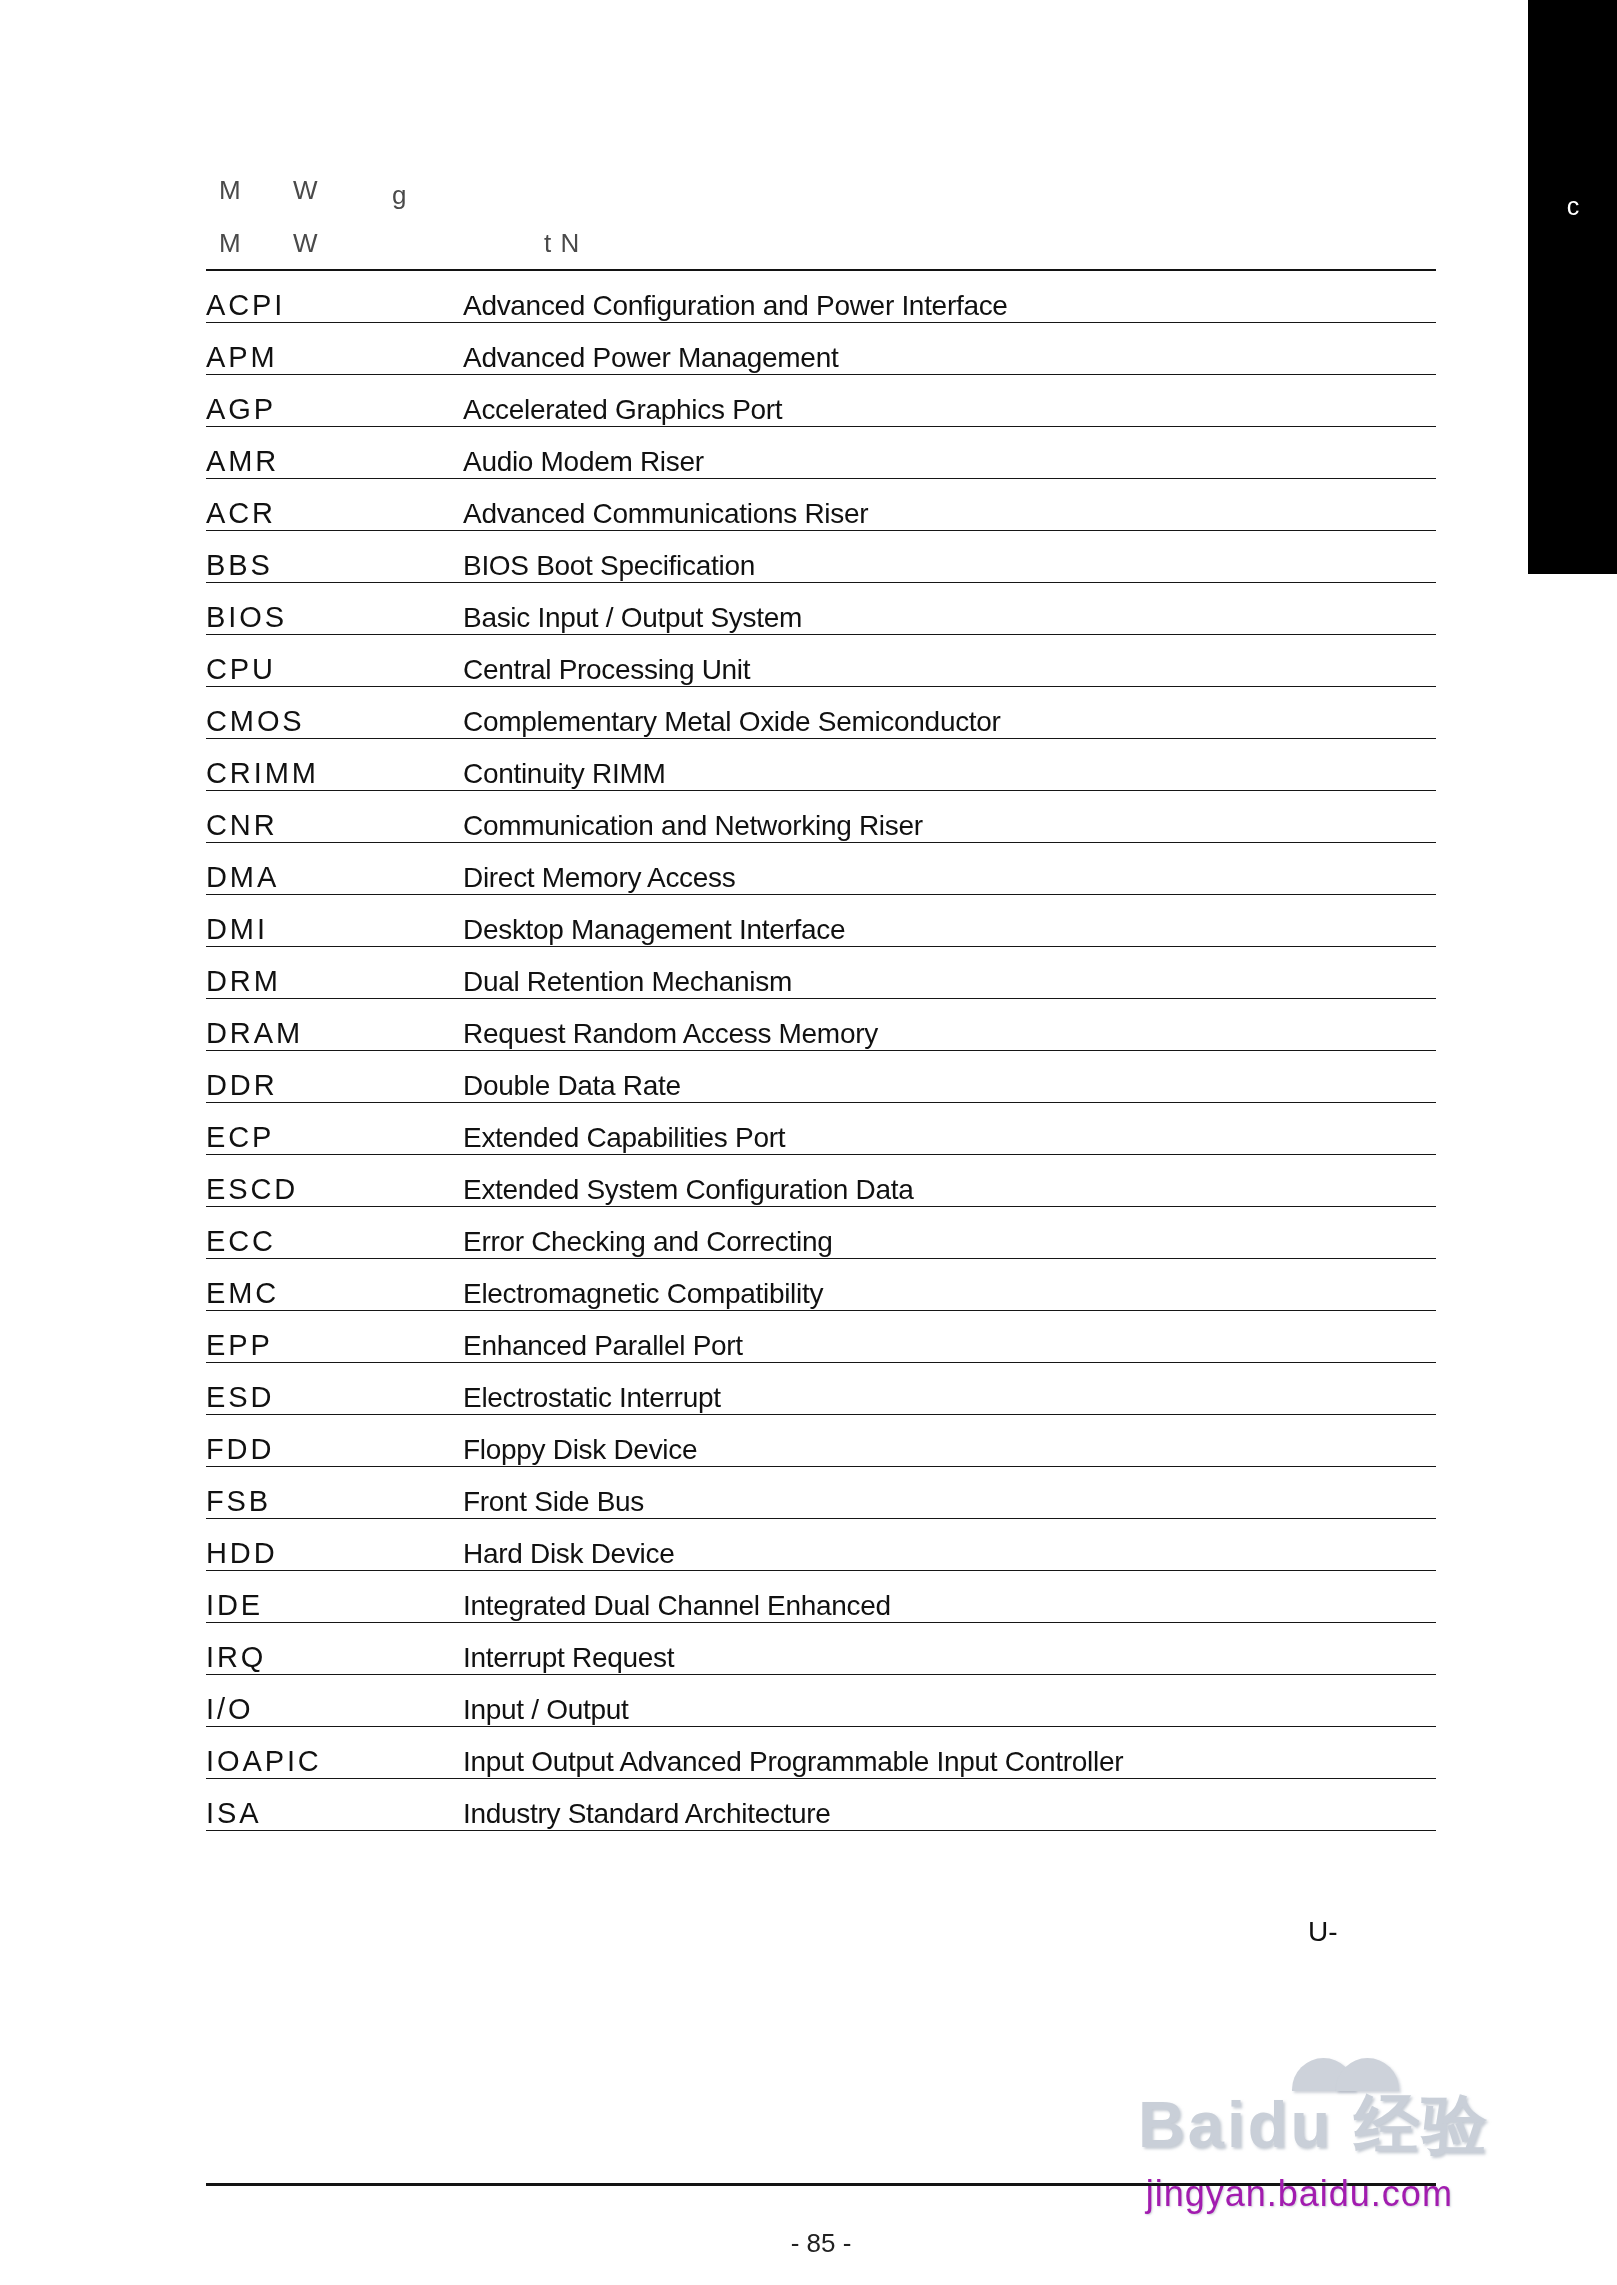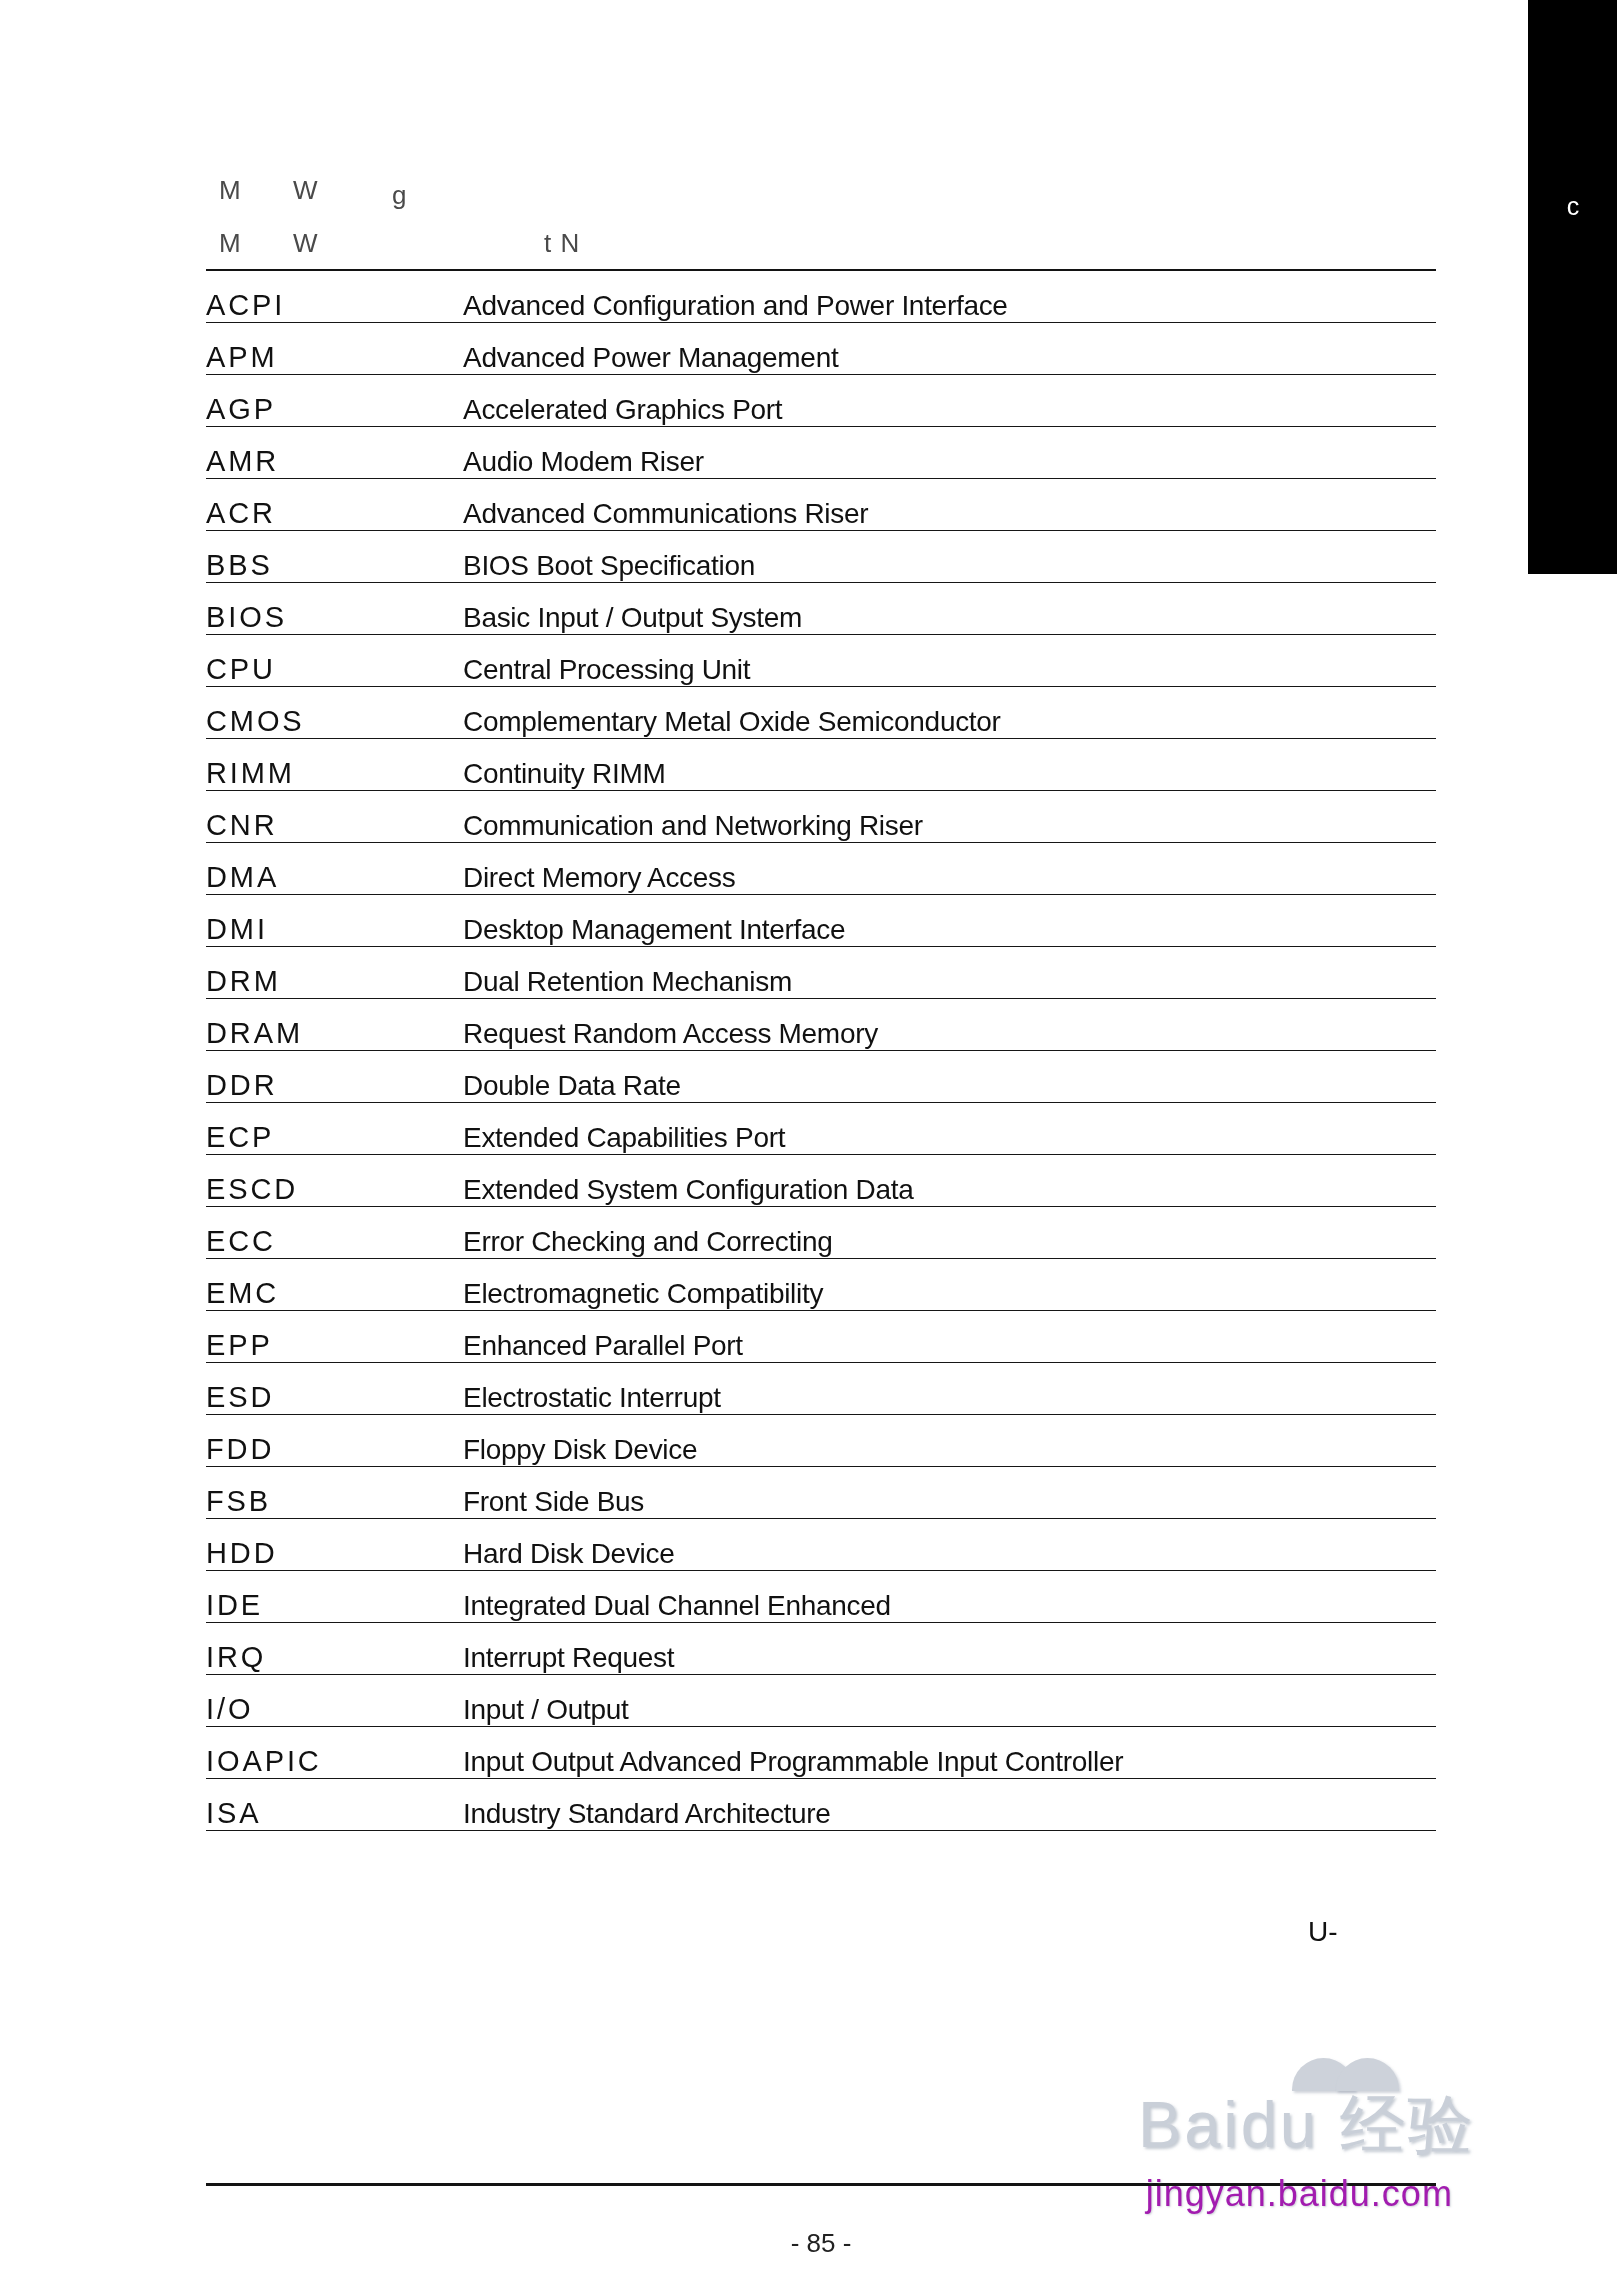--- a/index.html
+++ b/index.html
@@ -119,21 +119,21 @@
     background: #cdd2da;
     border-radius: 63px 63px 0 0;
     margin-right: -19px;
     box-shadow: 1.9px 1.9px 2.9px rgba(150,160,175,0.45);
   }
   .wm-brand {
     position: absolute;
     left: 0;
     top: 25px;
     font-size: 65px;
-    font-weight: normal;
+    font-weight: bold;
     letter-spacing: 2.9px;
     white-space: nowrap;
     color: #c9cfd8;
     text-shadow: 1.9px 1.9px 2.9px rgba(150,160,175,0.55);
   }
   .wm-url {
     position: absolute;
     left: 7.7px;
     top: 117px;
     font-size: 36px;
@@ -191,21 +191,21 @@
         </div>
         <div class="trow">
           <div class="cell-acronym">CPU</div>
           <div class="cell-meaning">Central Processing Unit</div>
         </div>
         <div class="trow">
           <div class="cell-acronym">CMOS</div>
           <div class="cell-meaning">Complementary Metal Oxide Semiconductor</div>
         </div>
         <div class="trow">
-          <div class="cell-acronym">RIMM</div>
+          <div class="cell-acronym">CRIMM</div>
           <div class="cell-meaning">Continuity RIMM</div>
         </div>
         <div class="trow">
           <div class="cell-acronym">CNR</div>
           <div class="cell-meaning">Communication and Networking Riser</div>
         </div>
         <div class="trow">
           <div class="cell-acronym">DMA</div>
           <div class="cell-meaning">Direct Memory Access</div>
         </div>

